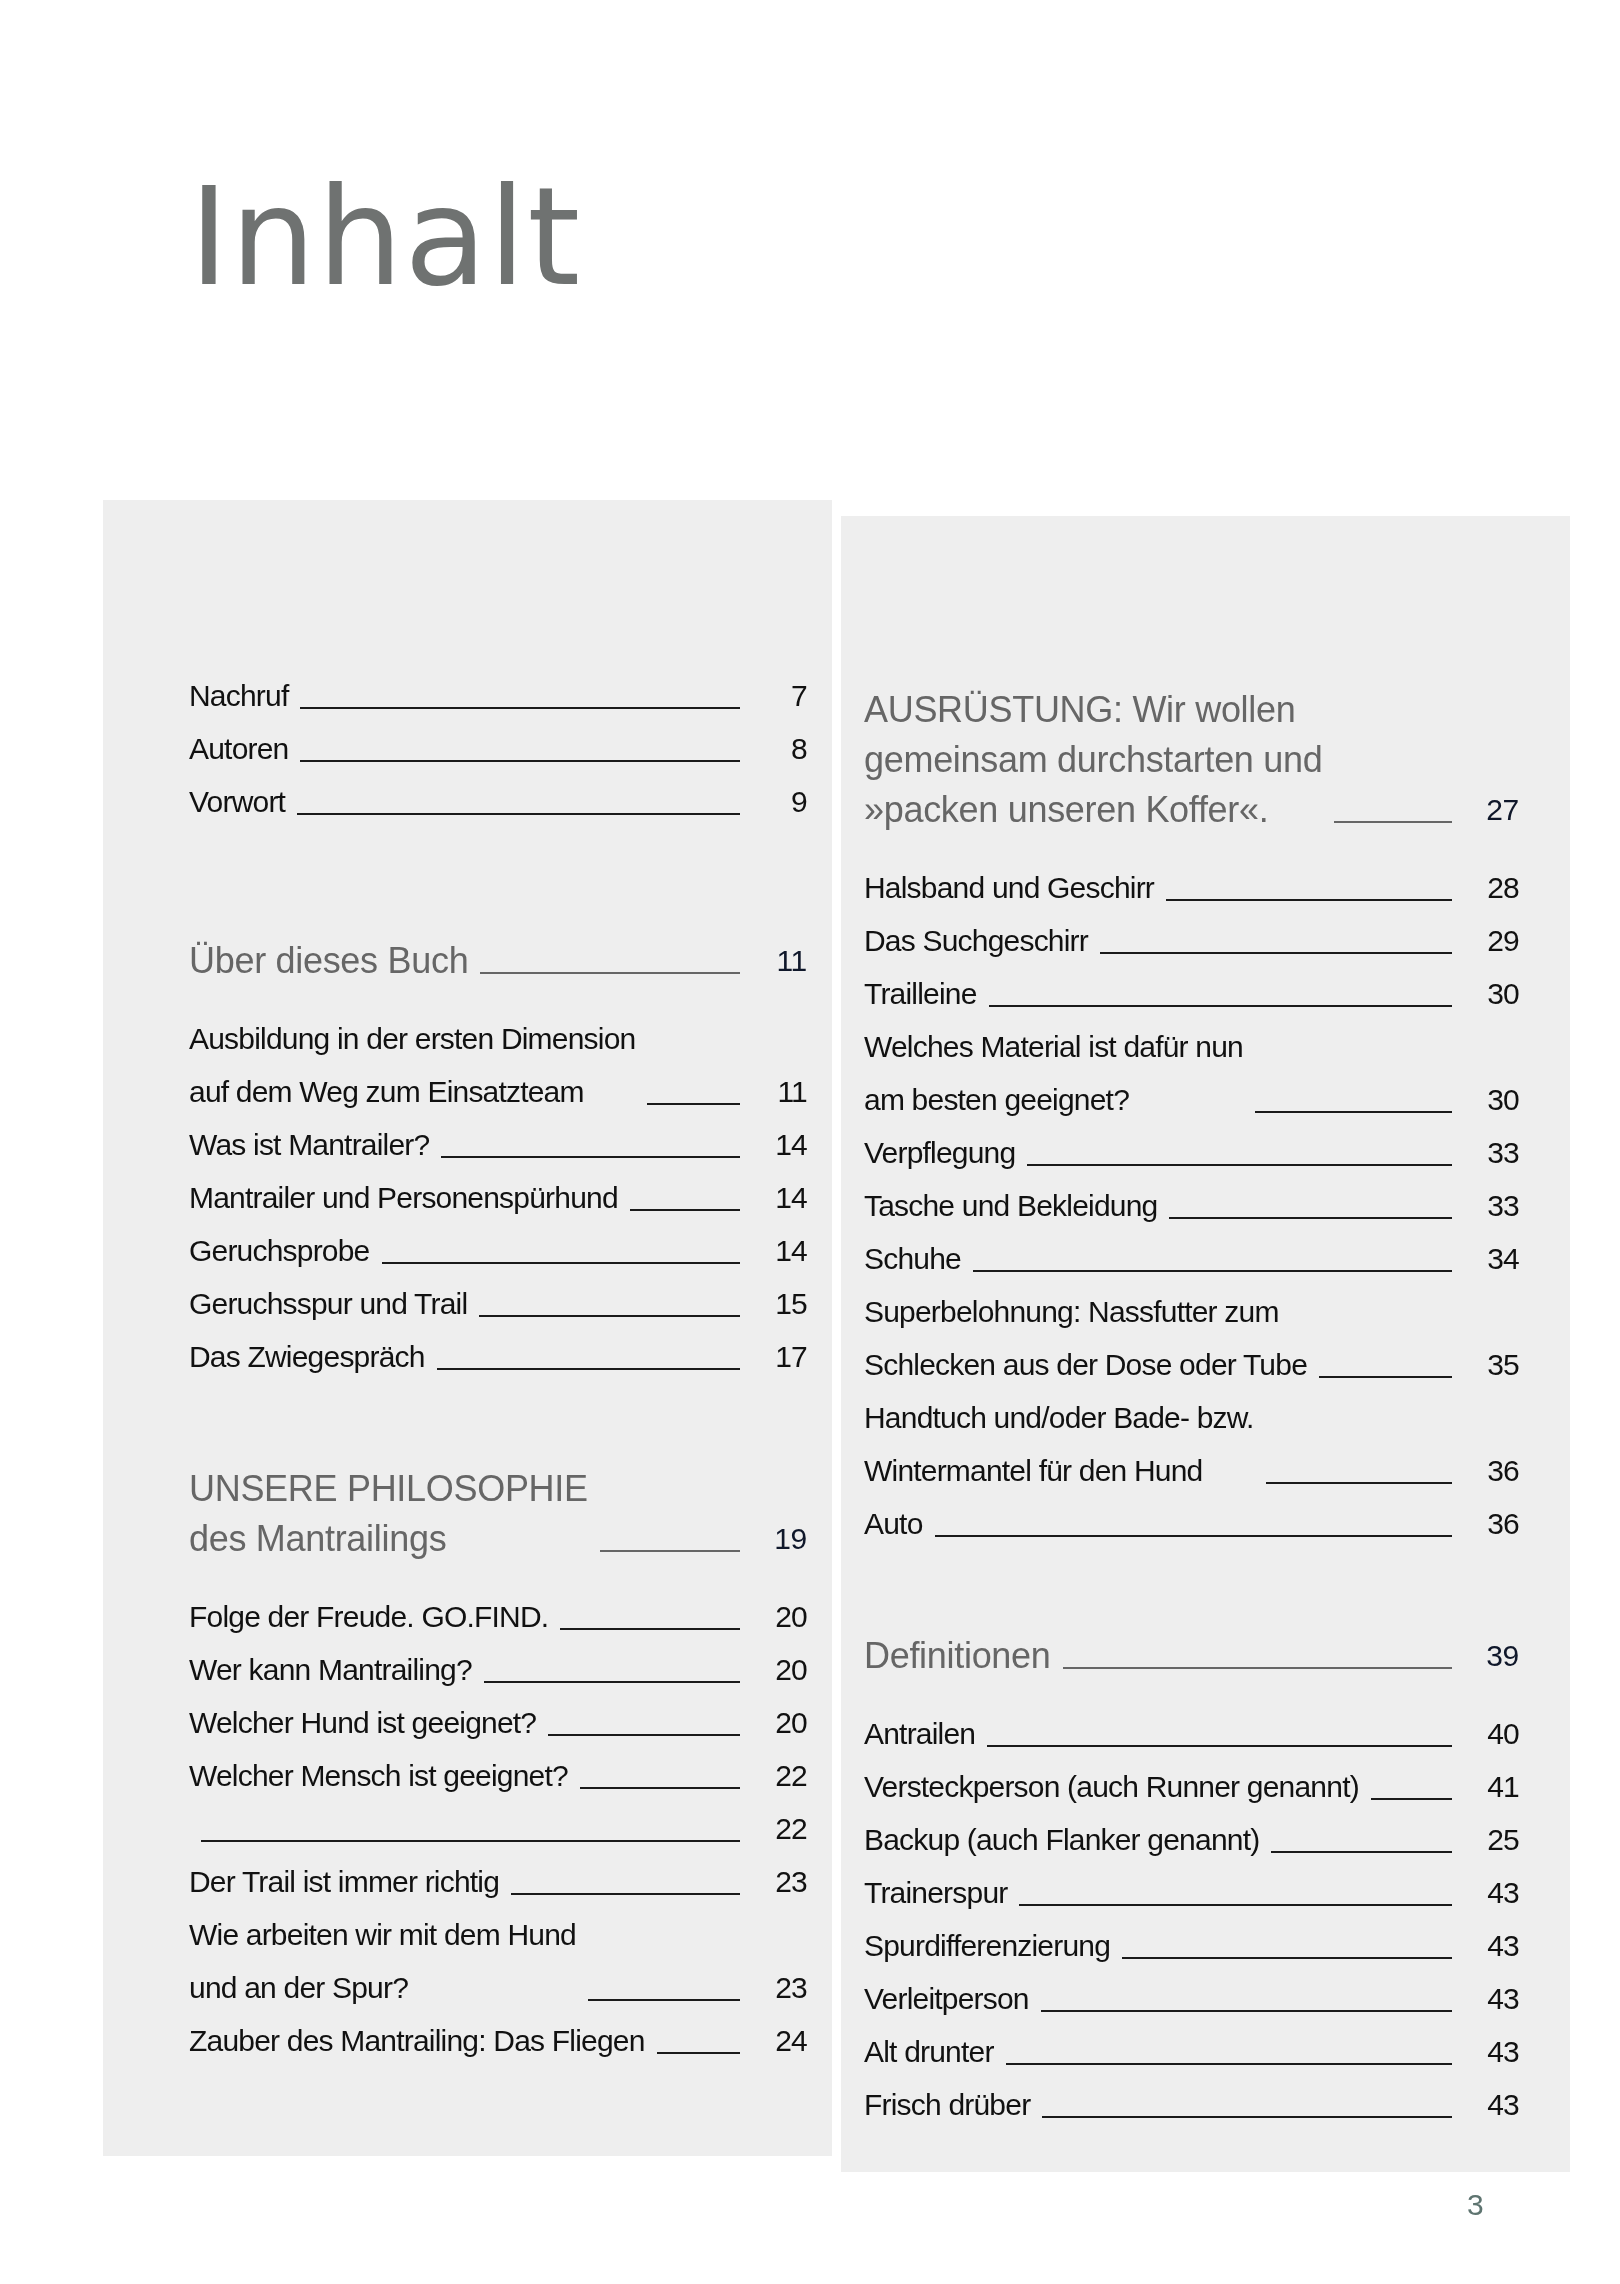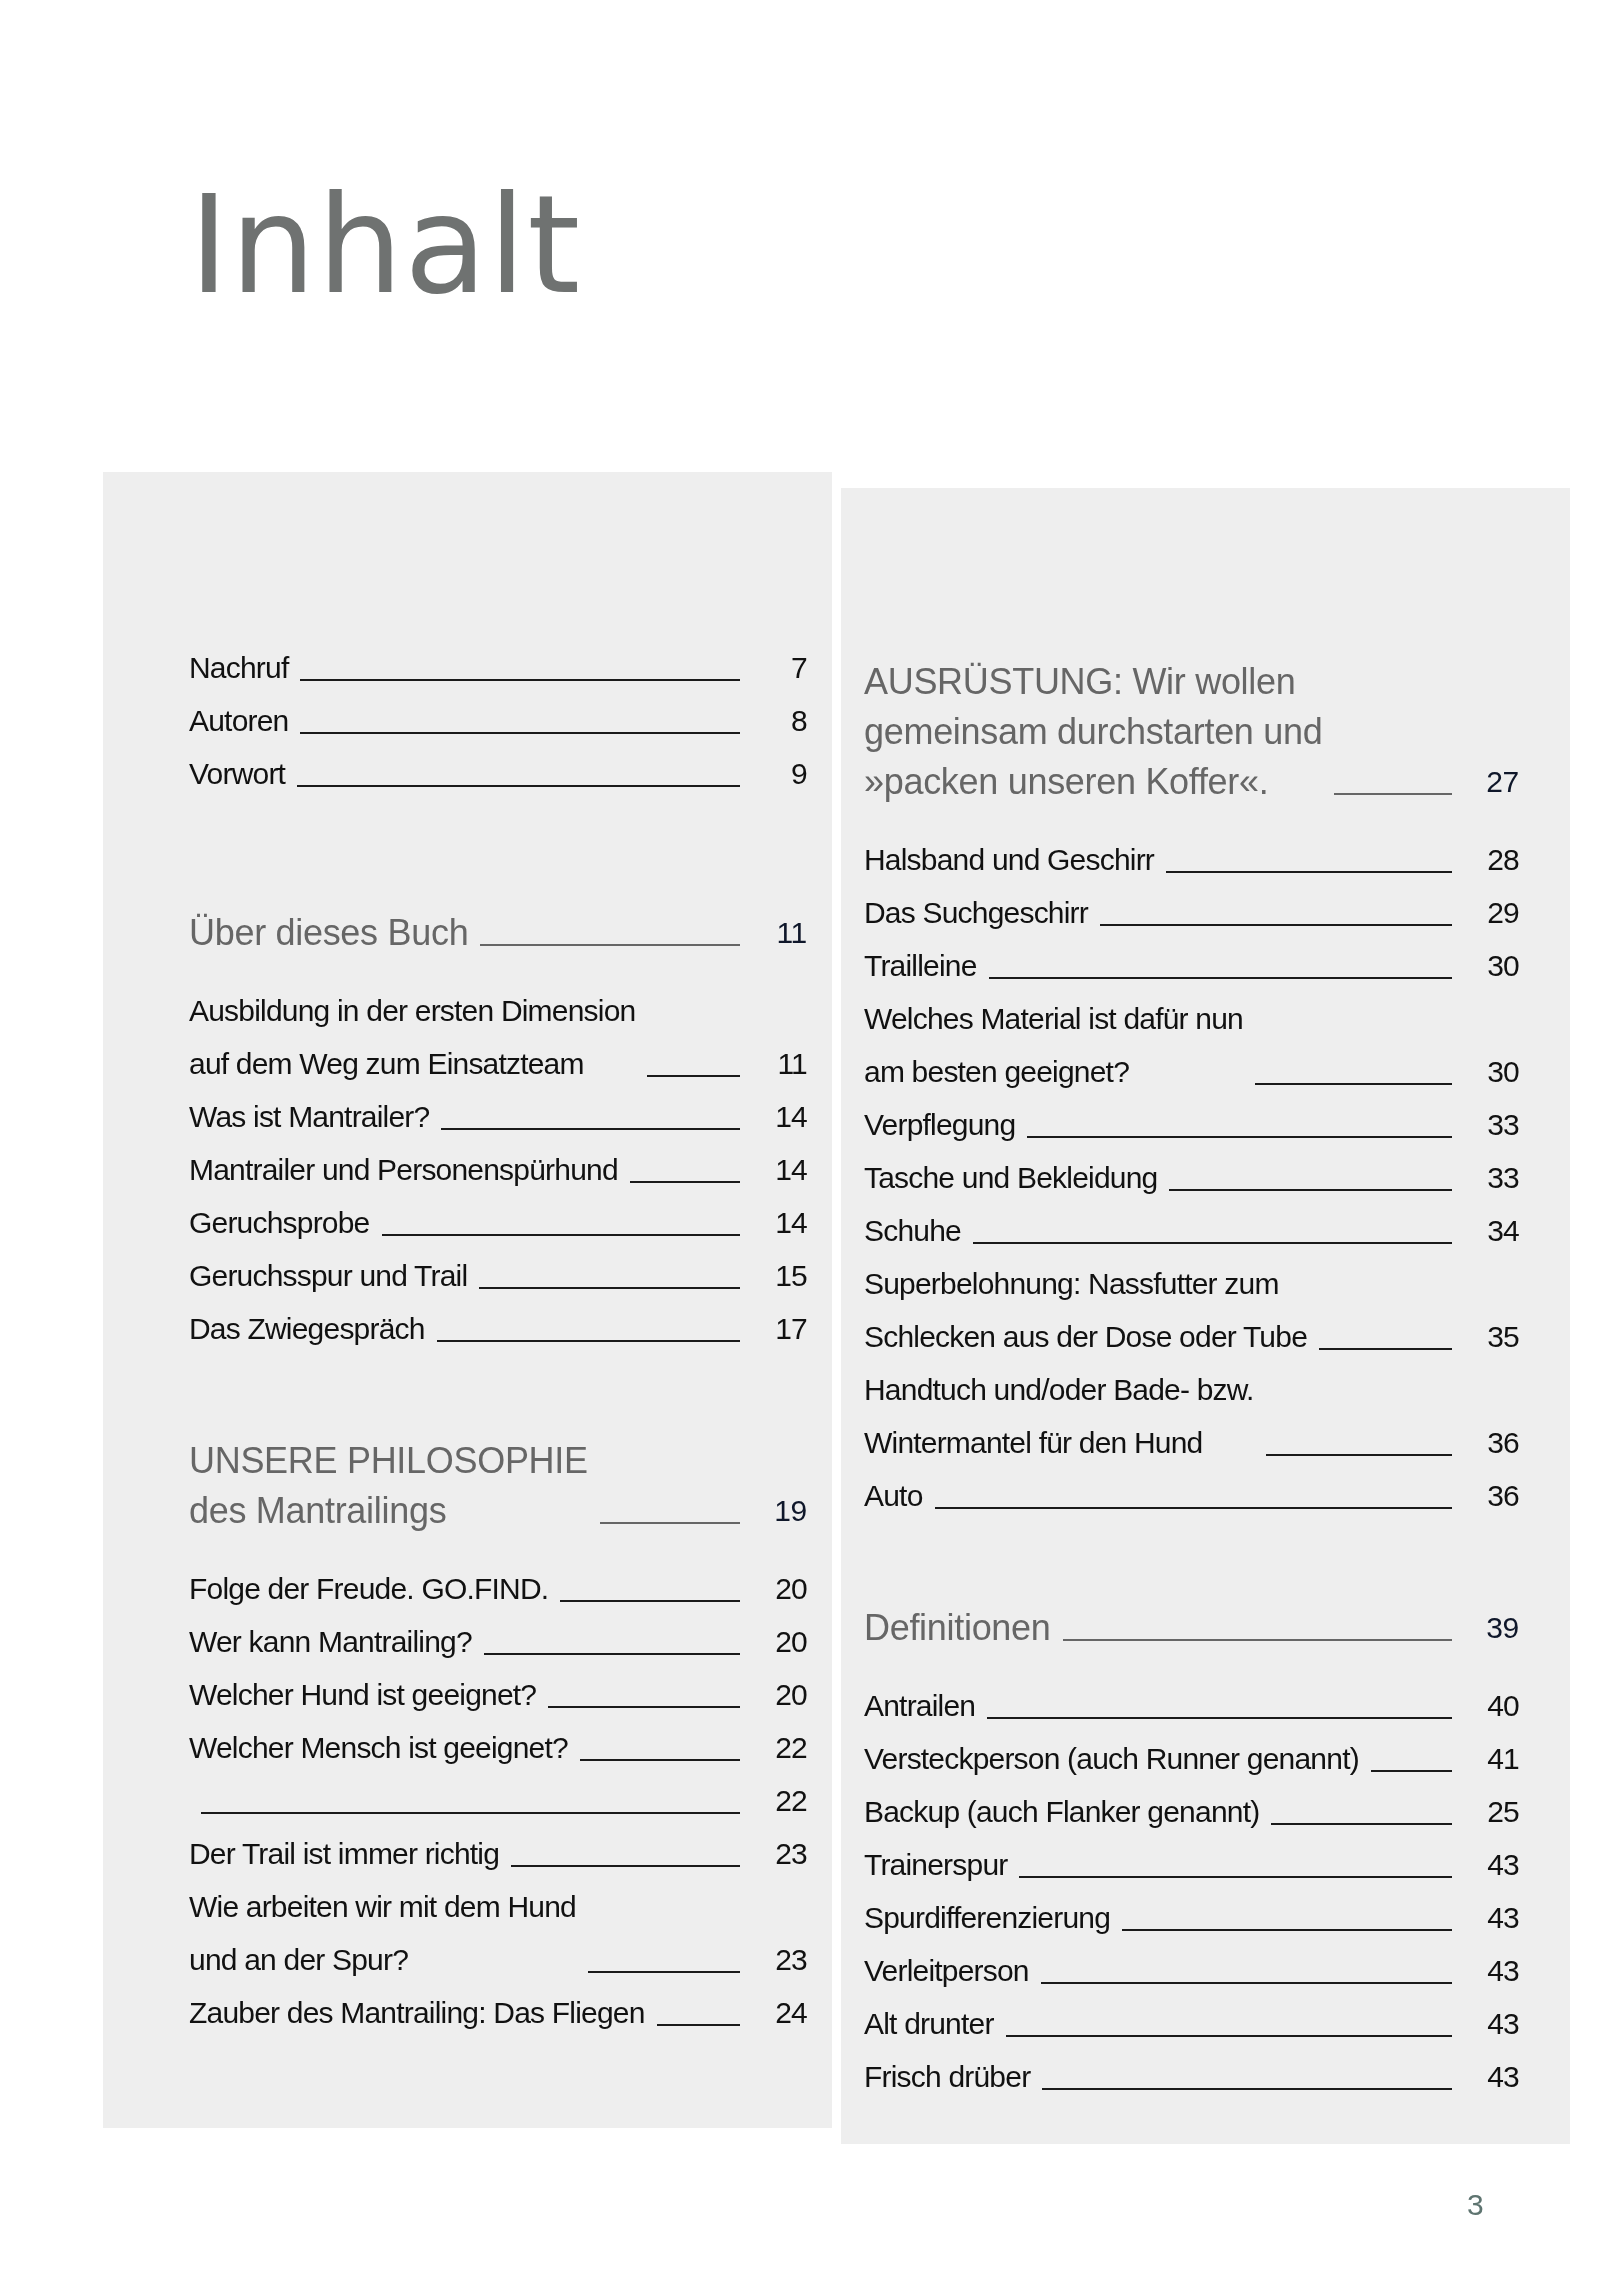--- a/index.html
+++ b/index.html
@@ -2,26 +2,26 @@
 <html style="font-size:10.8px"><head>
 <meta charset="utf-8">
 <style>
   html, body { margin: 0; padding: 0; background: #ffffff; }
   body {
     width: 1621px; height: 2284px; position: relative; overflow: hidden;
     font-family: "Liberation Sans", "DejaVu Sans", sans-serif;
     color: #111111;
   }
   .page-title {
-    position: absolute; left: 189px; top: 178px;
+    position: absolute; left: 189px; top: 170px;
     font-size: 135px; line-height: 1; color: #6f7271;
     font-family: "DejaVu Sans", sans-serif; letter-spacing: 1.4px;
   }
   .panel {
-    position: absolute; top: 472px; height: 1656px;
+    position: absolute; top: 500px; height: 1656px;
     background: #eeeeee;
   }
   .panel.left  { left: 103px; width: 729px; }
   .panel.right { left: 841px; width: 729px; margin-top: 16px; }
 
   .toc { position: absolute; }
   .panel.left  .toc { left: 86px; top: 169px; width: 618px; }
   .panel.right .toc { left: 23px;  top: 169px; width: 655px; }
 
   .section { margin: 0; }

